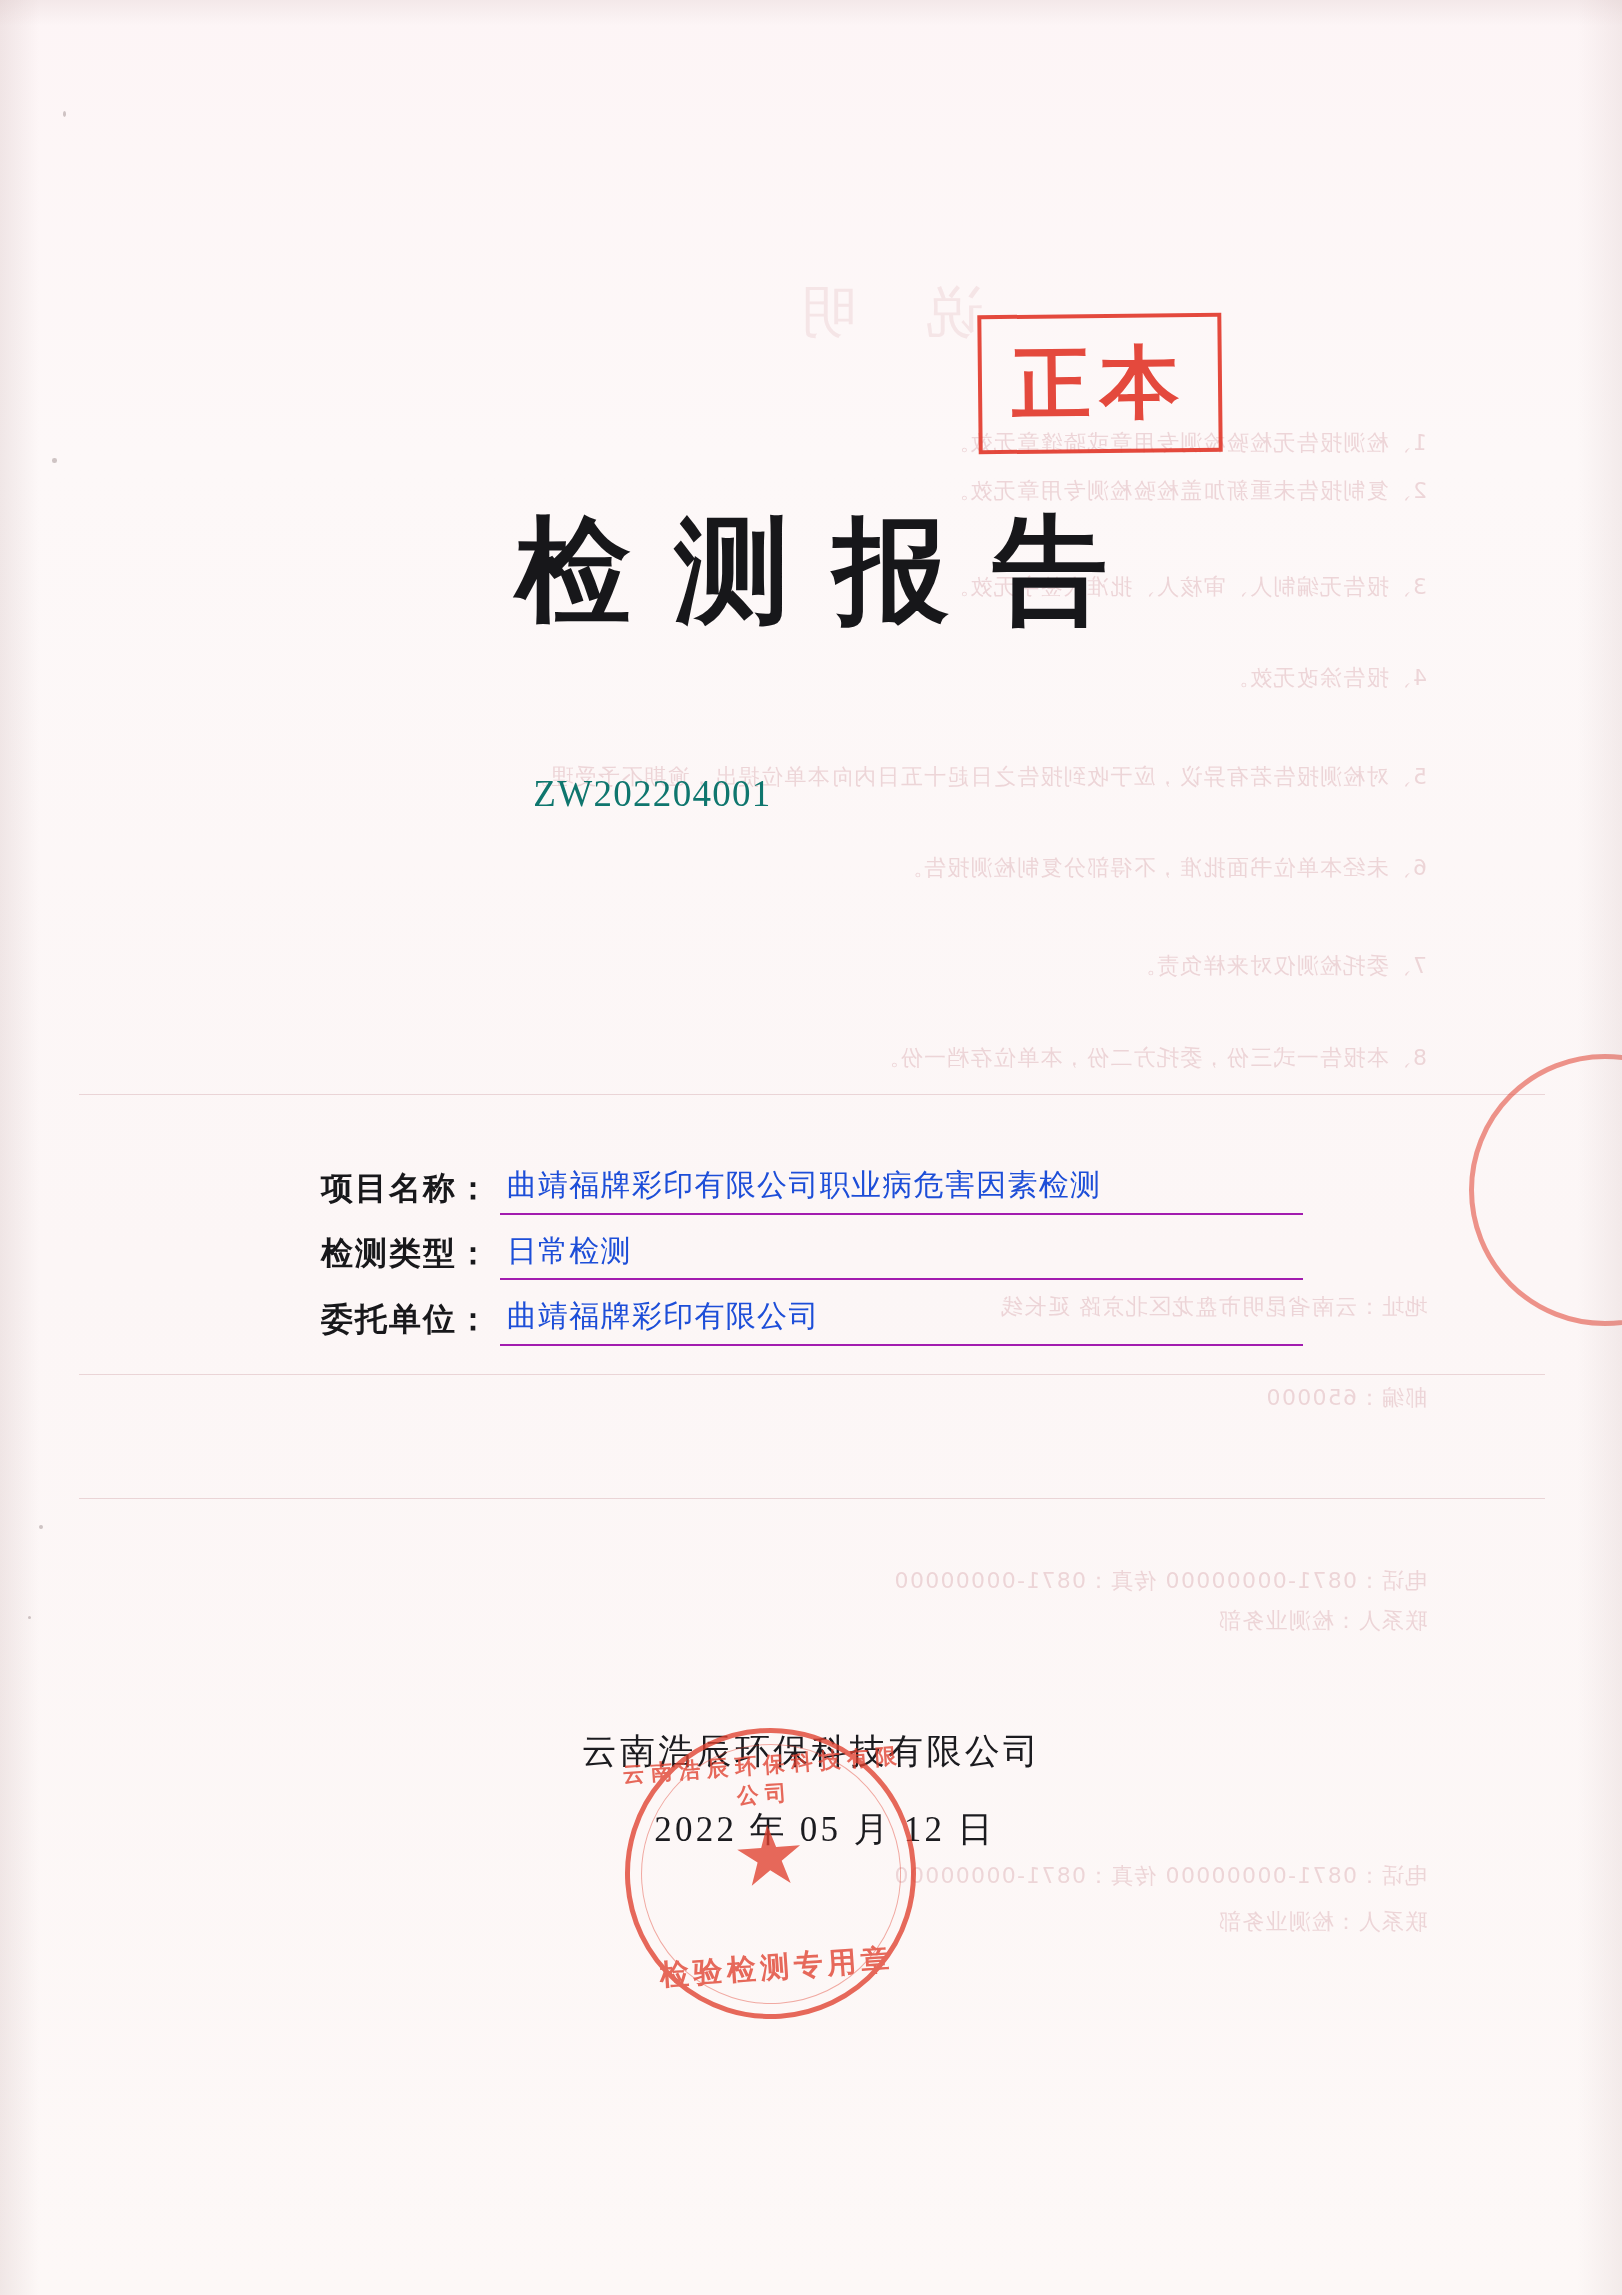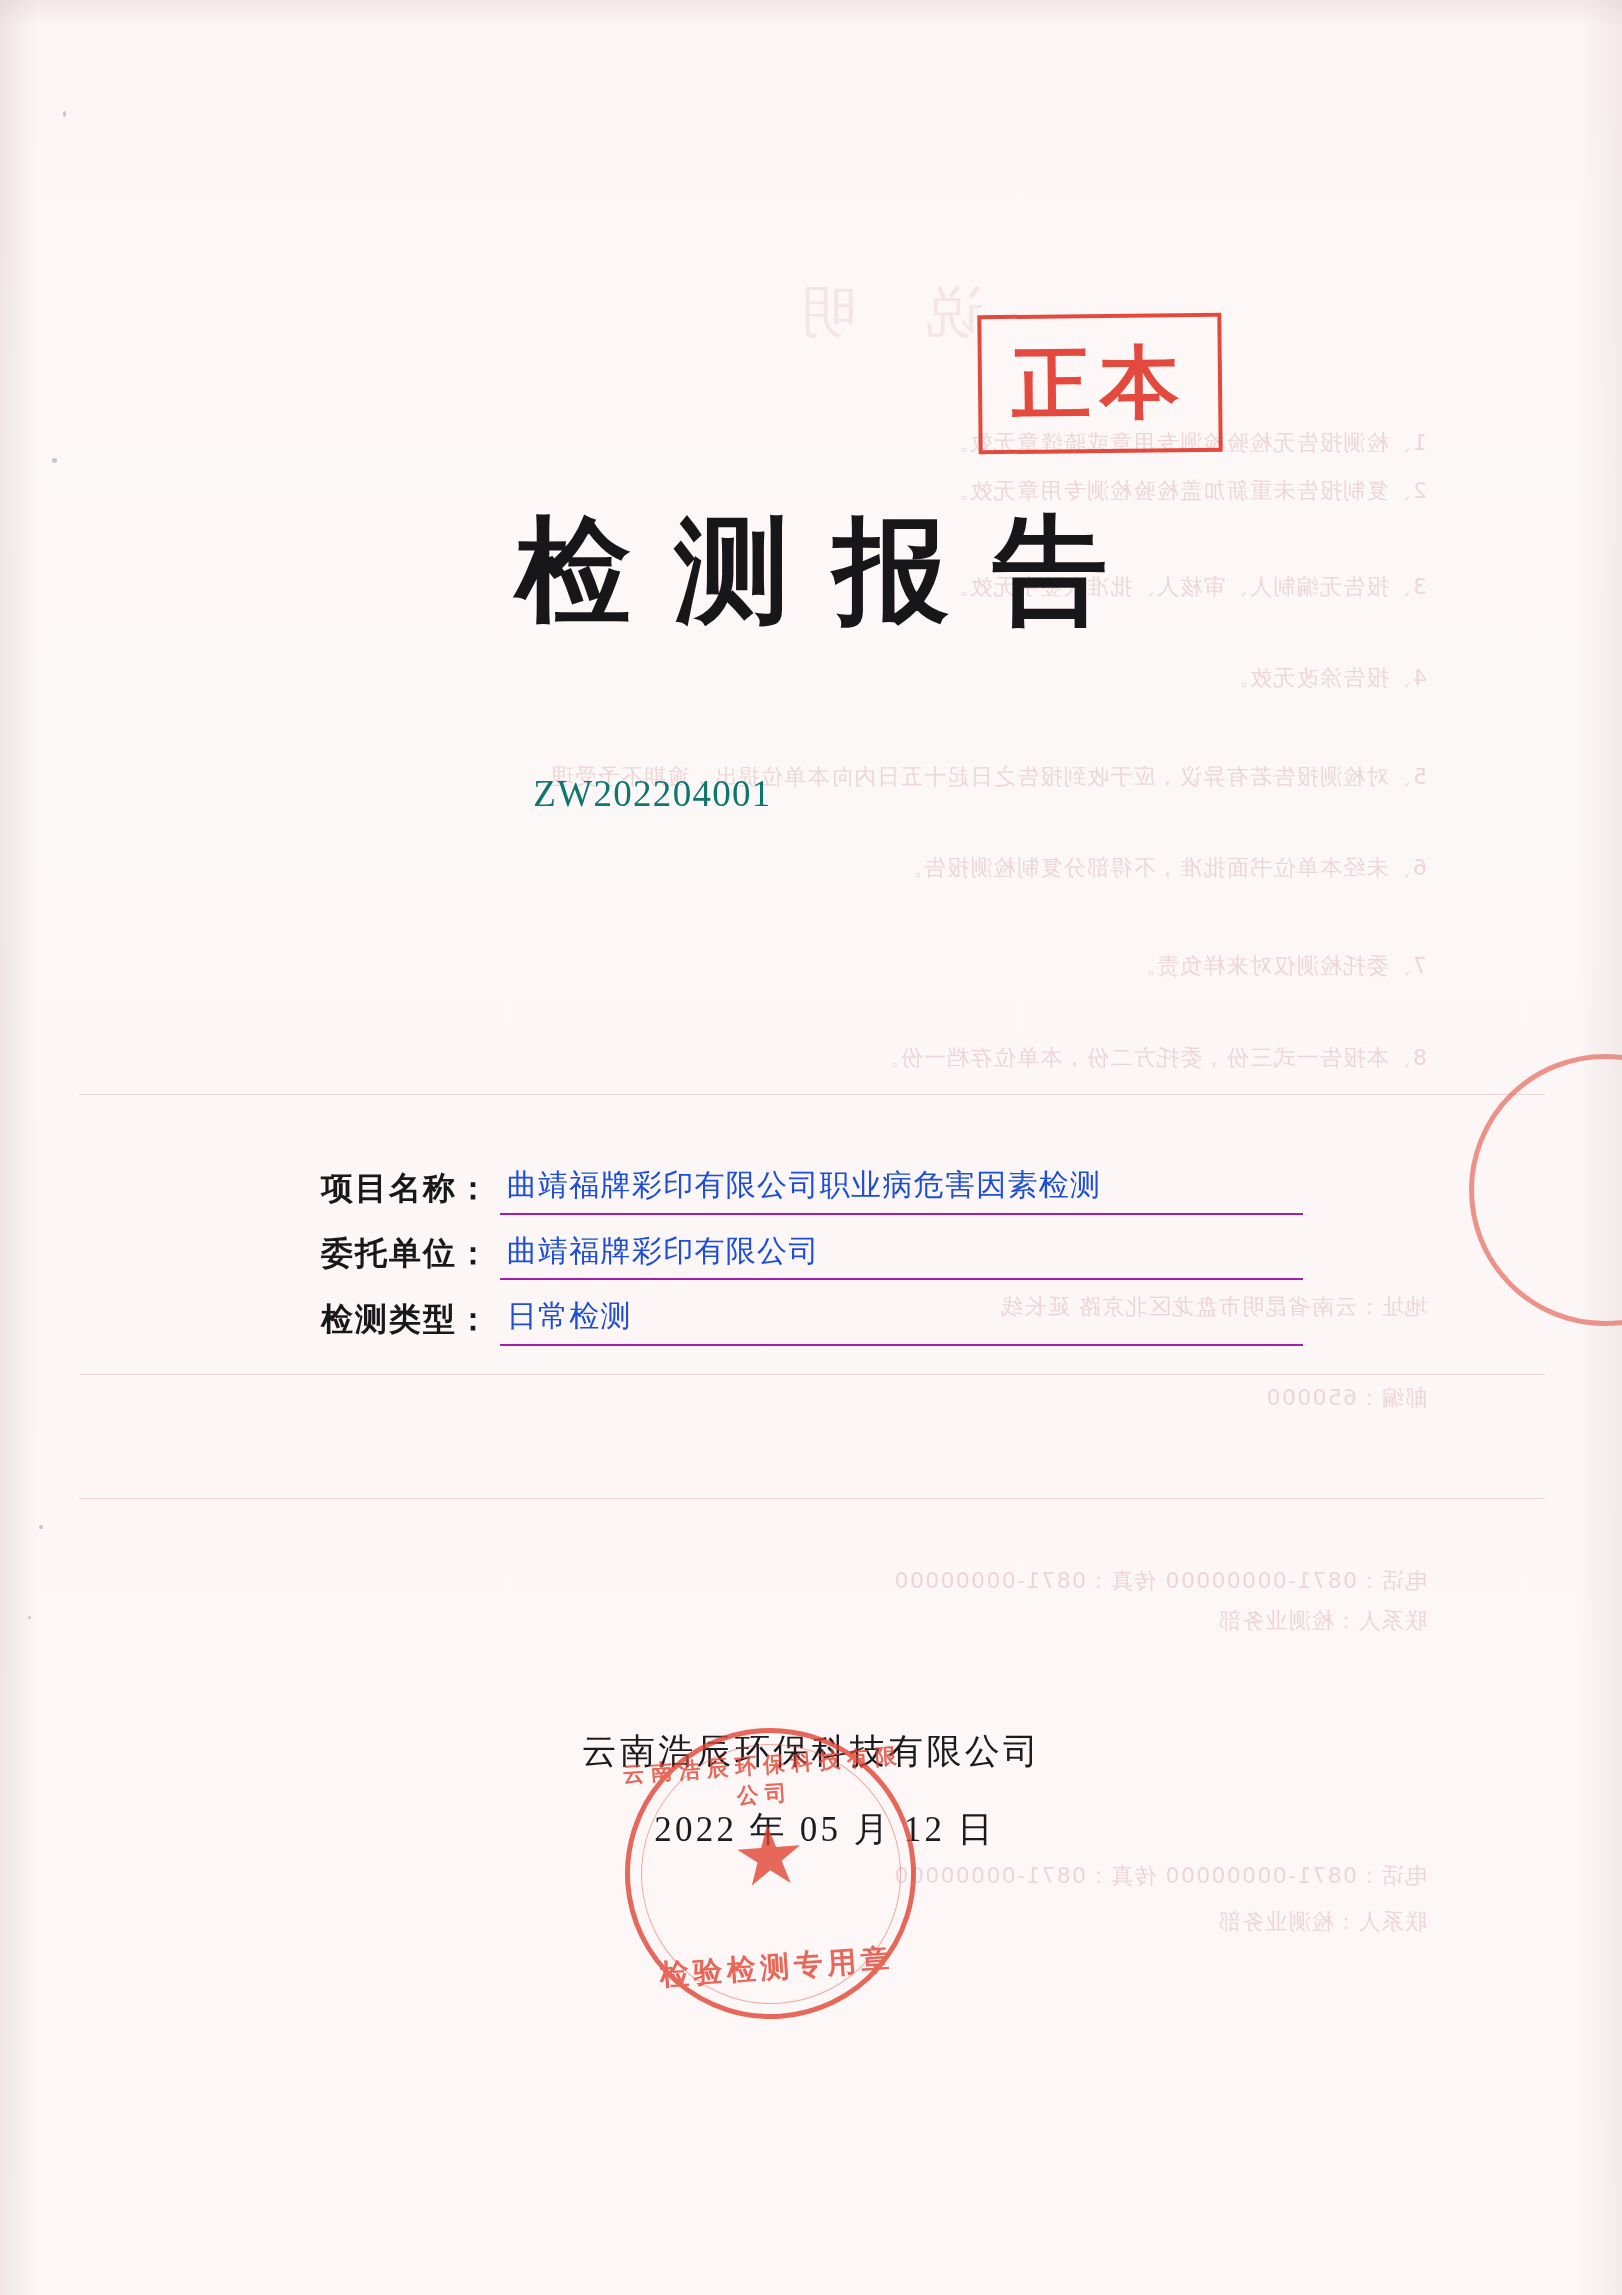--- a/index.html
+++ b/index.html
@@ -283,26 +283,26 @@
     <div class="doc-title">检测报告</div>
 
     <div class="report-no">ZW202204001</div>
 
     <div class="fields">
       <div class="field-row">
         <span class="field-label">项目名称：</span>
         <span class="field-value">曲靖福牌彩印有限公司职业病危害因素检测</span>
       </div>
       <div class="field-row">
+        <span class="field-label">检测类型：</span>
+        <span class="field-value">日常检测</span>
+      </div>
+      <div class="field-row">
         <span class="field-label">委托单位：</span>
         <span class="field-value">曲靖福牌彩印有限公司</span>
-      </div>
-      <div class="field-row">
-        <span class="field-label">检测类型：</span>
-        <span class="field-value">日常检测</span>
       </div>
     </div>
 
     <div class="footer">
       <div class="issuer">云南浩辰环保科技有限公司</div>
       <div class="issue-date">2022 年 05 月 12 日</div>
     </div>
 
     <div class="seal">
       <div class="seal-inner"></div>

